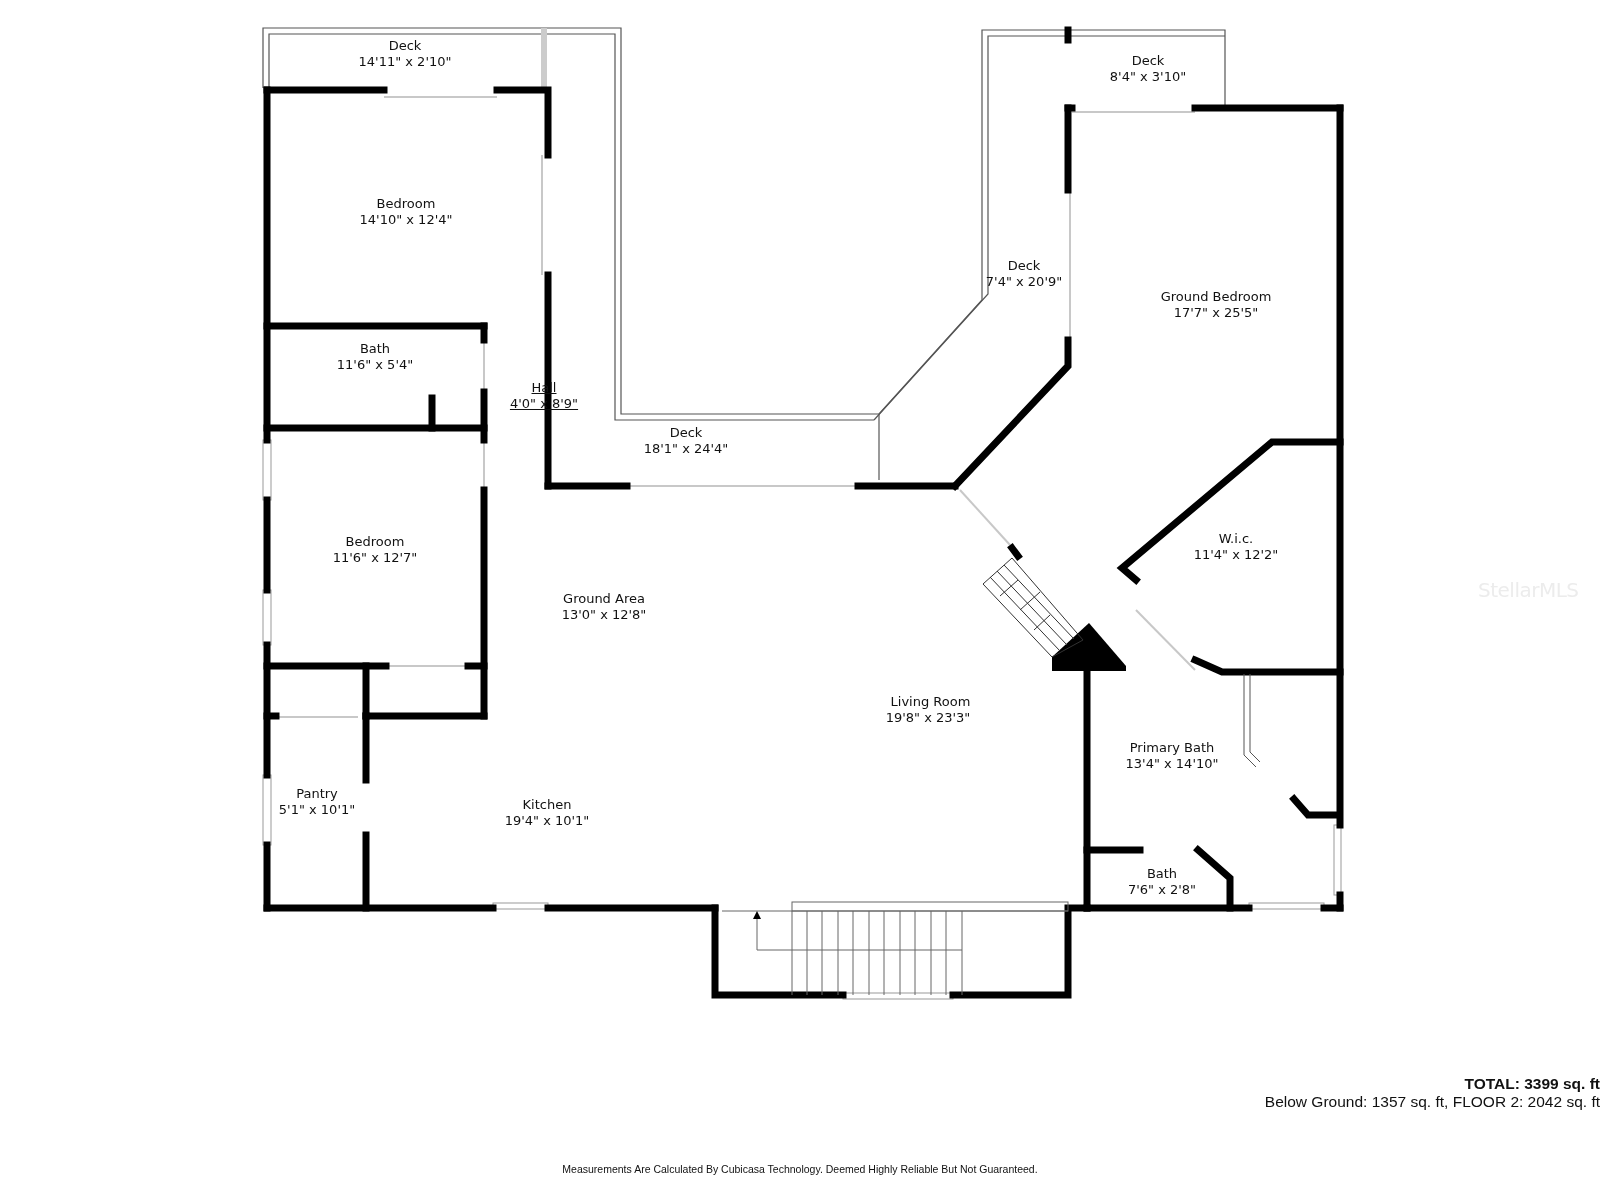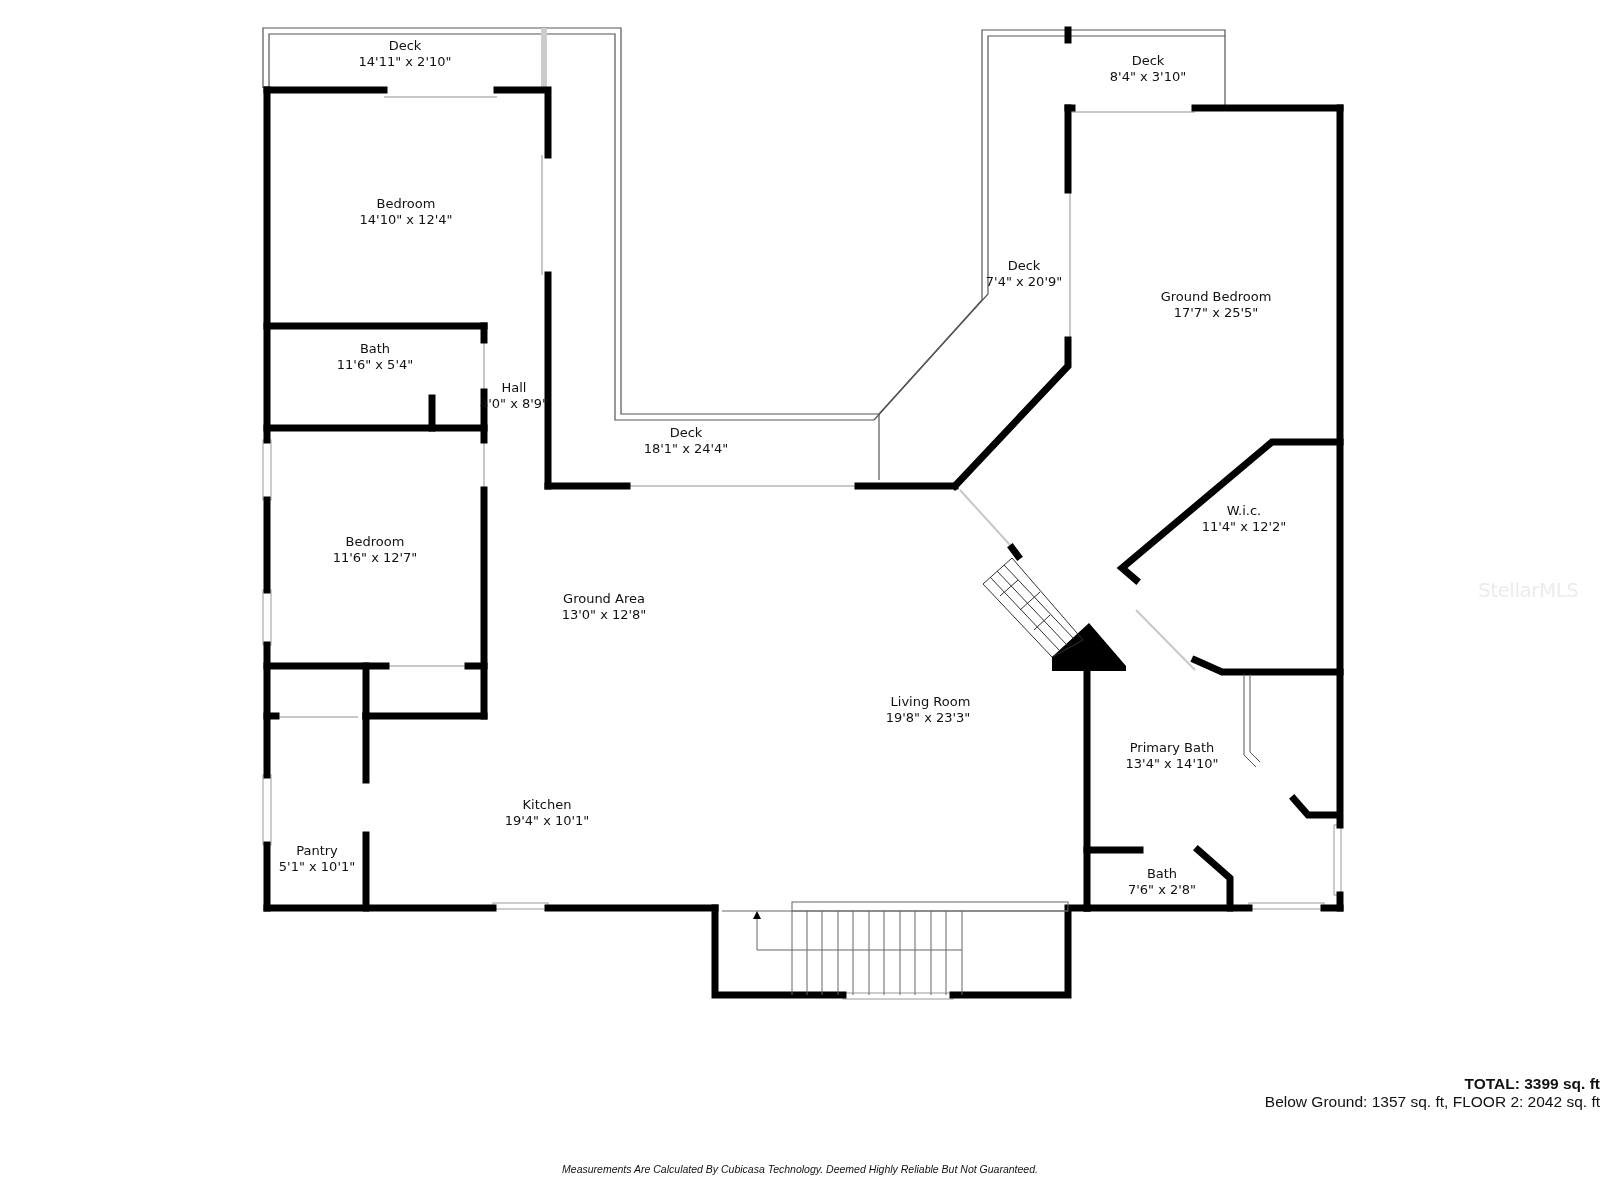--- a/index.html
+++ b/index.html
@@ -4,21 +4,21 @@
   <style>
     html, body { margin: 0; padding: 0; background: #ffffff; }
     body { width: 1600px; height: 1200px; position: relative; overflow: hidden; font-family: "DejaVu Sans", sans-serif; color: #111; }
     #plan { position: absolute; left: 0; top: 0; width: 1600px; height: 1200px; }
     .room-label { position: absolute; transform: translate(-50%, -50%); text-align: center; font-size: 13px; line-height: 16px; white-space: nowrap; color: #111; }
     .room-label .name, .room-label .dims { display: block; }
     .watermark { position: absolute; left: 1478px; top: 578px; font-size: 20px; color: #ececec; font-family: "DejaVu Sans", sans-serif; letter-spacing: -0.5px; }
     .summary { position: absolute; left: 0; width: 1600px; text-align: right; font-family: "Liberation Sans", sans-serif; font-size: 15.5px; line-height: 18px; color: #111; }
     .summary .total { font-weight: bold; display: block; }
     .summary .line { display: block; }
-    .disclaimer { position: absolute; left: 0; top: 1163px; width: 1600px; text-align: center; font-family: "Liberation Sans", sans-serif; font-size: 10.5px; color: #111; font-style: italic; }
+    .disclaimer { position: absolute; left: 0; top: 1163px; width: 1600px; text-align: center; font-family: "Liberation Sans", sans-serif; font-size: 10.5px; color: #111; }
   </style>
 </head>
 <body>
 
 <svg id="plan" viewBox="0 0 1600 1200" xmlns="http://www.w3.org/2000/svg">
 
   <g fill="none" stroke="#555" stroke-width="1.2">
 
     <path d="M263,88 L263,28 L621,28 L621,414 L879,414"></path>
     <path d="M269,88 L269,34 L615,34 L615,420 L874,420"></path>
@@ -151,21 +151,21 @@
   <span class="dims">14'11" x 2'10"</span>
 </div>
 <div class="room-label" style="left:406px; top:212px;">
   <span class="name">Bedroom</span>
   <span class="dims">14'10" x 12'4"</span>
 </div>
 <div class="room-label" style="left:375px; top:357px;">
   <span class="name">Bath</span>
   <span class="dims">11'6" x 5'4"</span>
 </div>
-<div class="room-label" style="left:514px; top:396px;">
+<div class="room-label" style="left:544px; top:396px;text-decoration:underline;">
   <span class="name">Hall</span>
   <span class="dims">4'0" x 8'9"</span>
 </div>
 <div class="room-label" style="left:375px; top:550px;">
   <span class="name">Bedroom</span>
   <span class="dims">11'6" x 12'7"</span>
 </div>
 <div class="room-label" style="left:686px; top:441px;">
   <span class="name">Deck</span>
   <span class="dims">18'1" x 24'4"</span>
@@ -175,41 +175,41 @@
   <span class="dims">7'4" x 20'9"</span>
 </div>
 <div class="room-label" style="left:1148px; top:69px;">
   <span class="name">Deck</span>
   <span class="dims">8'4" x 3'10"</span>
 </div>
 <div class="room-label" style="left:1216px; top:305px;">
   <span class="name">Ground Bedroom</span>
   <span class="dims">17'7" x 25'5"</span>
 </div>
-<div class="room-label" style="left:1236px; top:519px;margin-left:8px;">
+<div class="room-label" style="left:1236px; top:547px;">
   <span class="name">W.i.c.</span>
   <span class="dims">11'4" x 12'2"</span>
 </div>
 <div class="room-label" style="left:604px; top:607px;">
   <span class="name">Ground Area</span>
   <span class="dims">13'0" x 12'8"</span>
 </div>
 <div class="room-label" style="left:928px; top:710px;text-align:right;">
   <span class="name">Living Room</span>
   <span class="dims">19'8" x 23'3"</span>
 </div>
 <div class="room-label" style="left:1172px; top:756px;">
   <span class="name">Primary Bath</span>
   <span class="dims">13'4" x 14'10"</span>
 </div>
 <div class="room-label" style="left:1162px; top:882px;">
   <span class="name">Bath</span>
   <span class="dims">7'6" x 2'8"</span>
 </div>
-<div class="room-label" style="left:317px; top:859px;">
+<div class="room-label" style="left:317px; top:802px;">
   <span class="name">Pantry</span>
   <span class="dims">5'1" x 10'1"</span>
 </div>
 <div class="room-label" style="left:547px; top:813px;">
   <span class="name">Kitchen</span>
   <span class="dims">19'4" x 10'1"</span>
 </div>
 
 <div class="watermark">StellarMLS</div>
 

